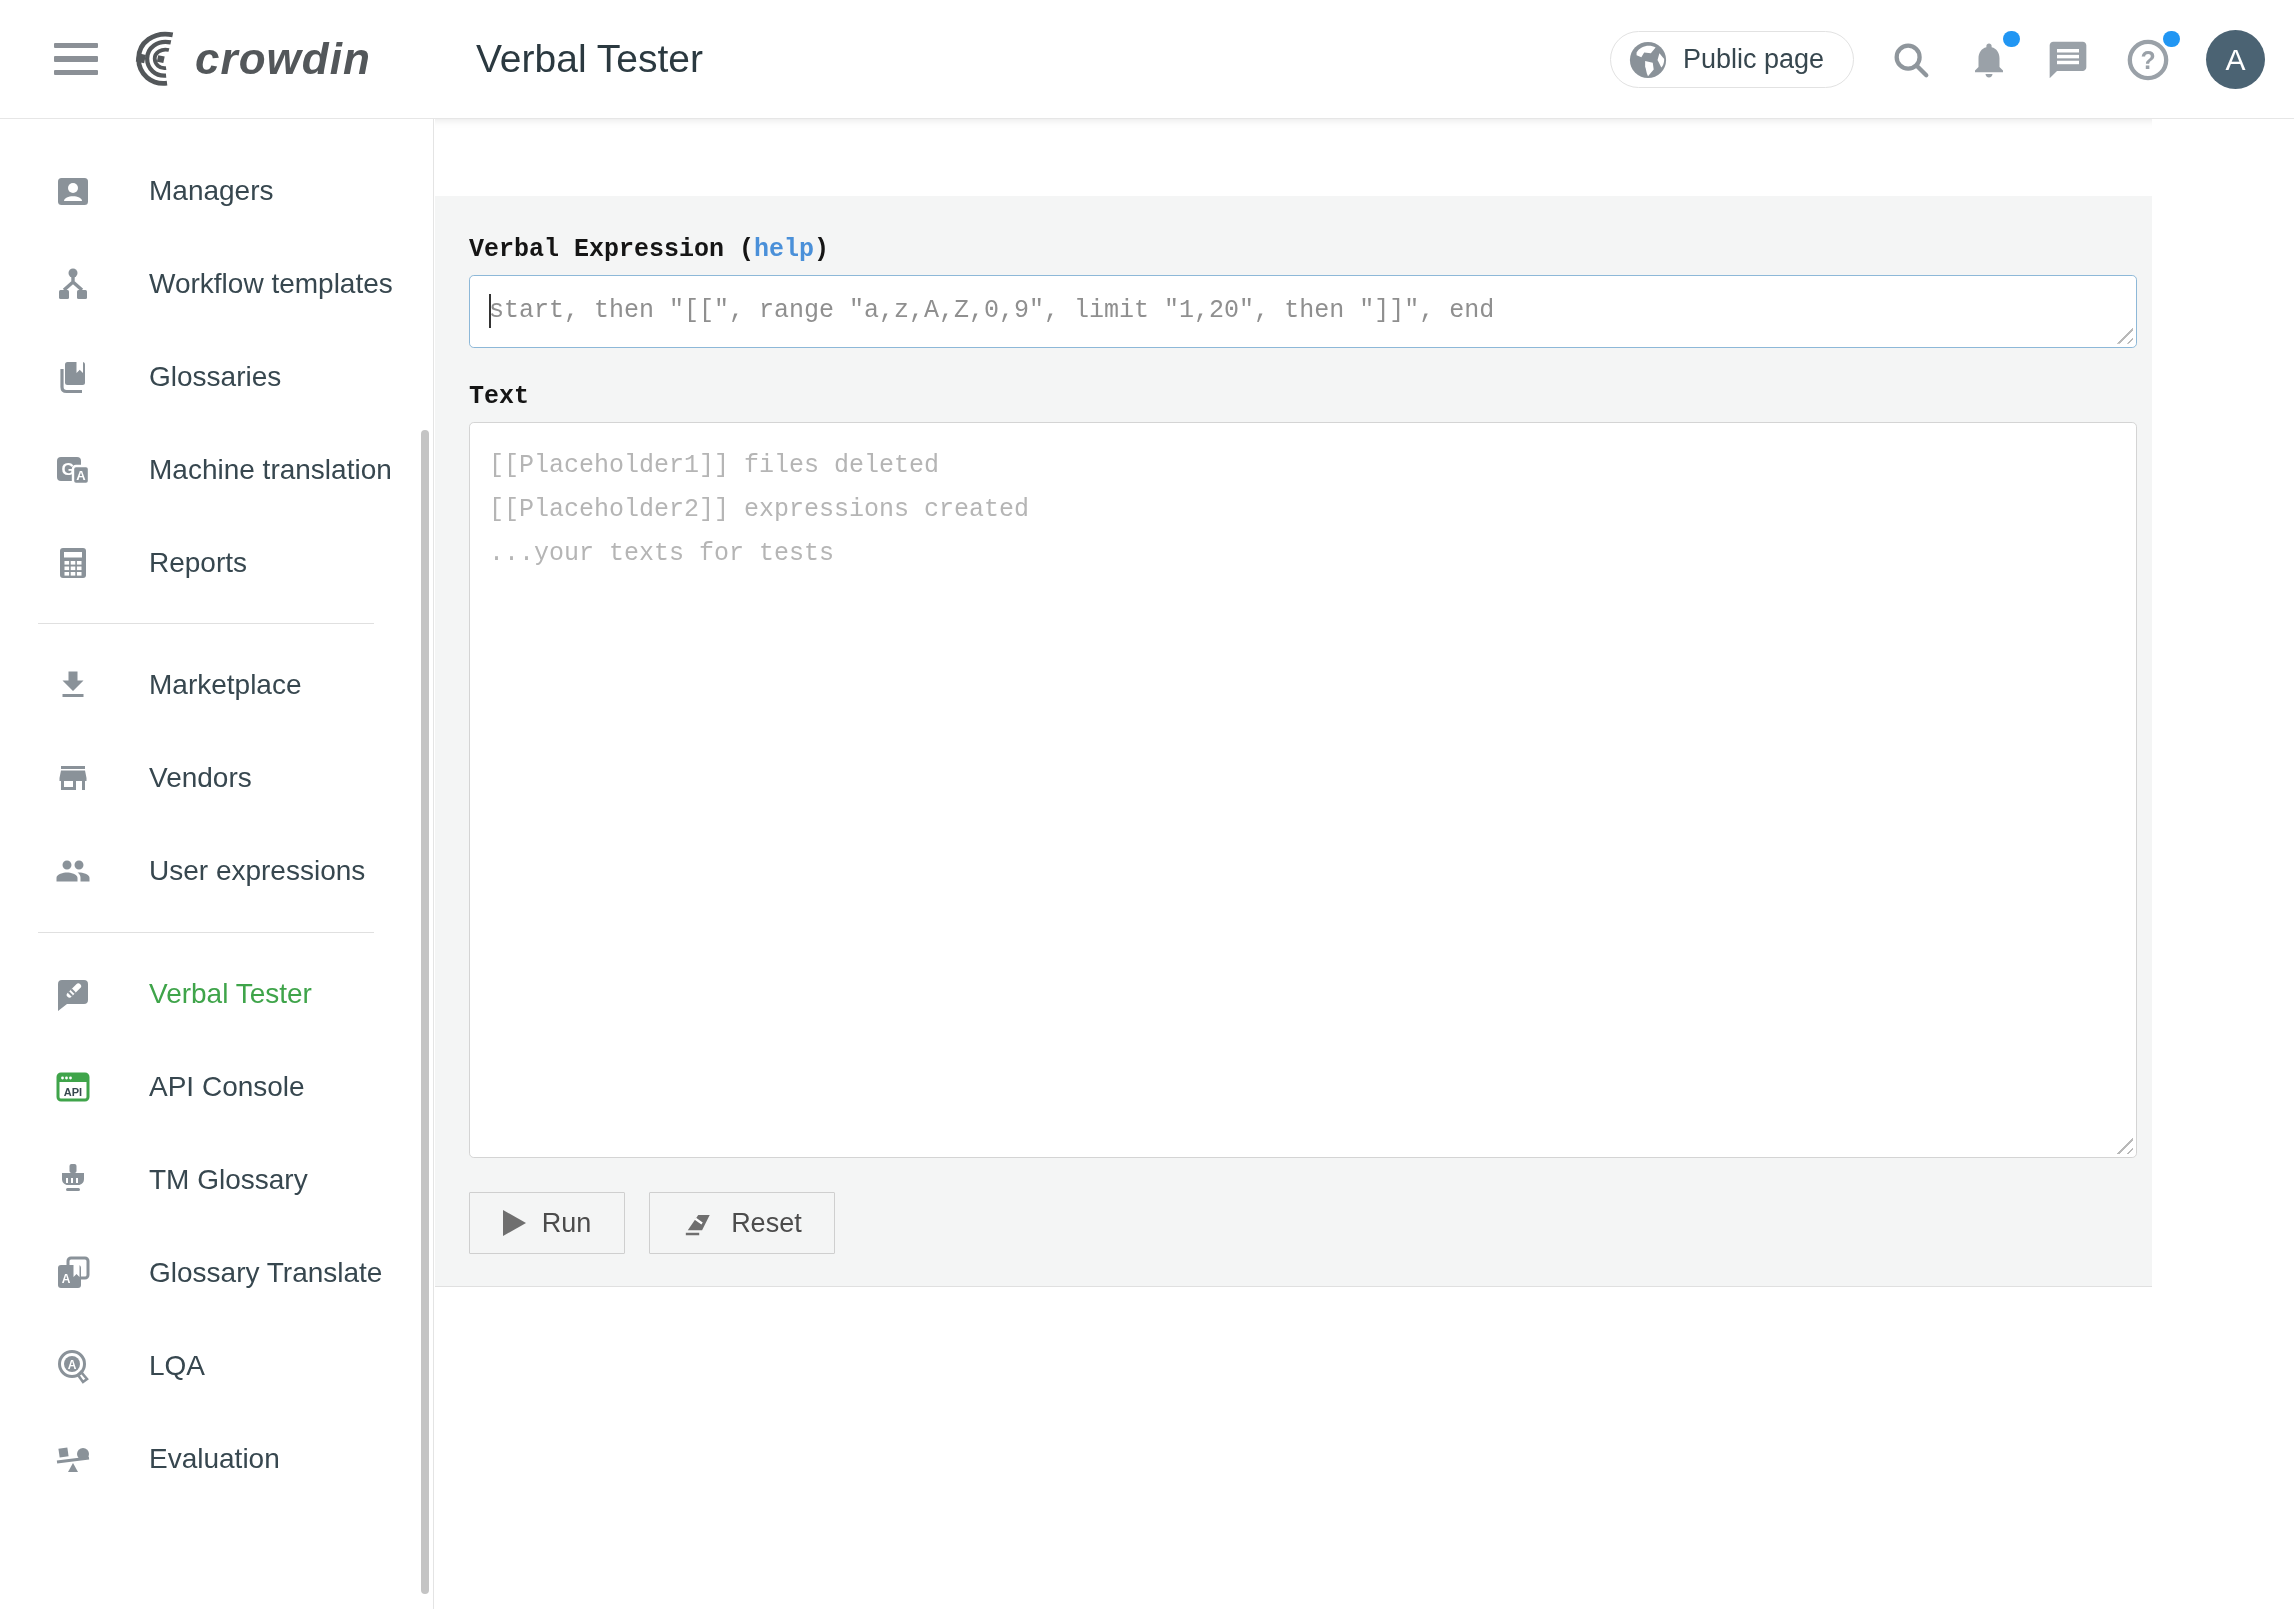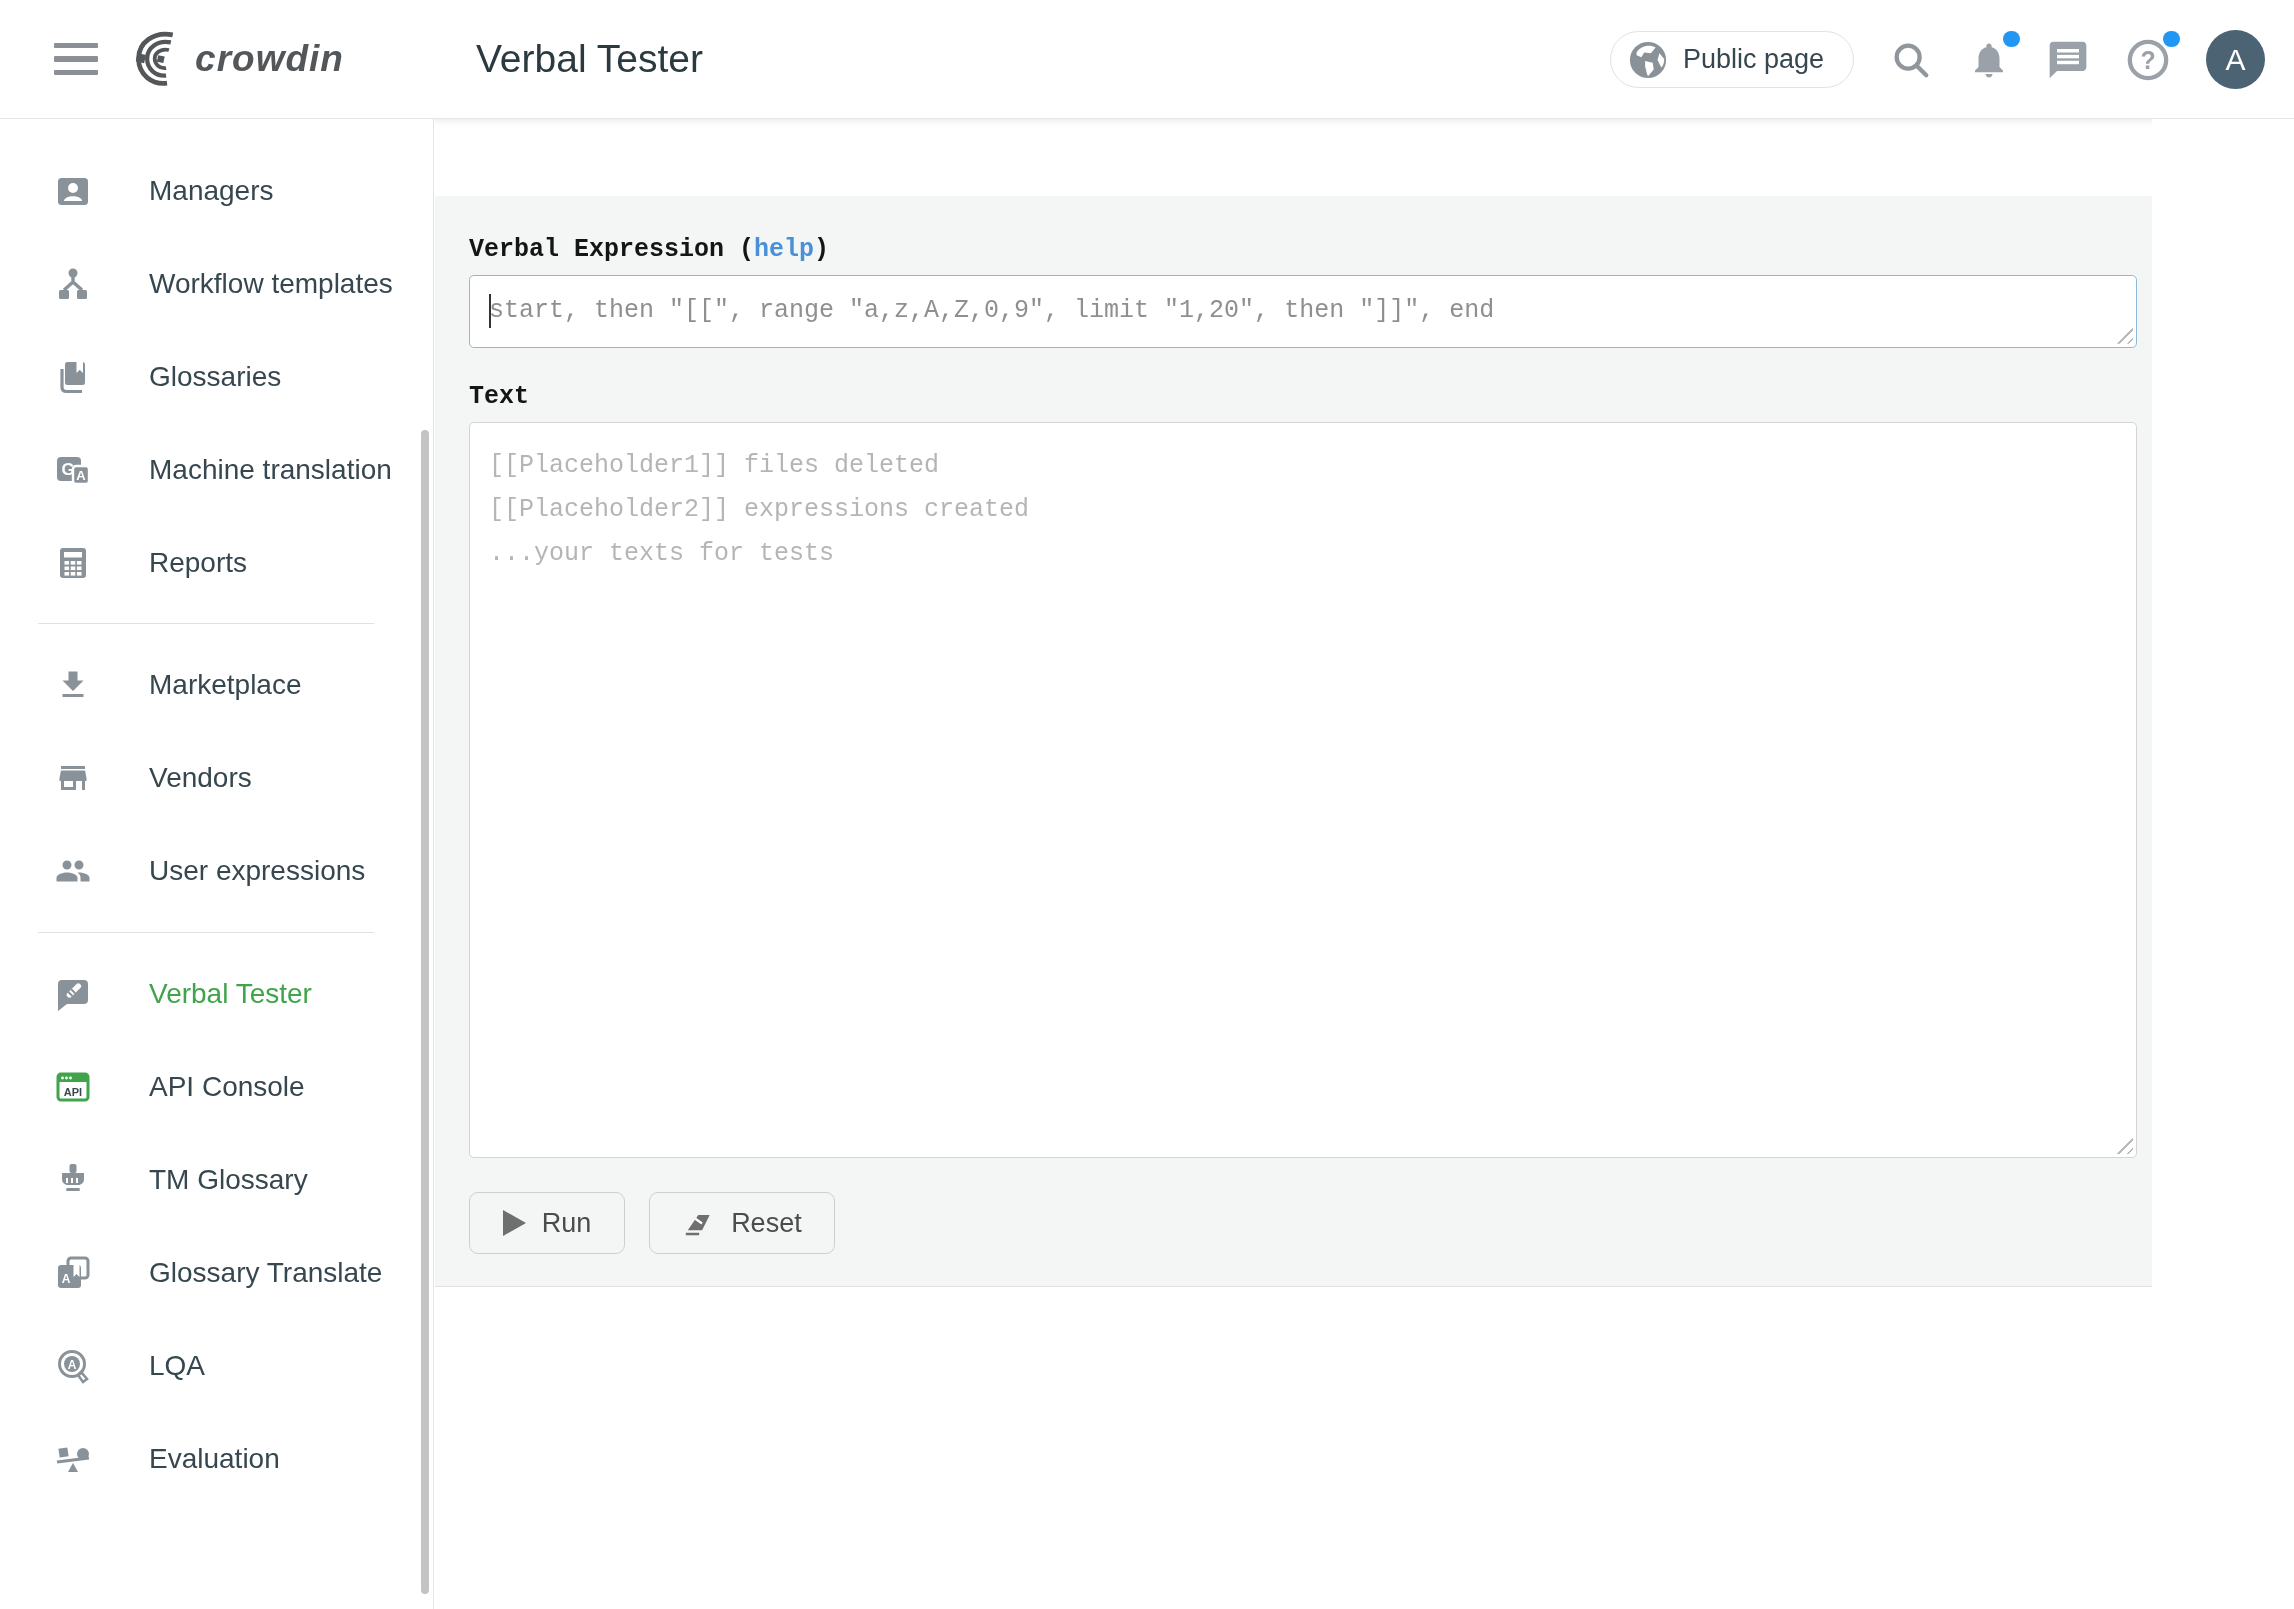--- a/index.html
+++ b/index.html
@@ -11,21 +11,21 @@
   
   .header {
     position:absolute; top:0; left:0; width:2294px; height:119px;
     background:#fff; border-bottom:1px solid #e6e6e6; z-index:5;
     display:flex; align-items:center;
   }
   .header-left { width:434px; height:100%; display:flex; align-items:center; flex-shrink:0; }
   .hamburger { margin-left:54px; width:44px; height:32.5px; display:flex; flex-direction:column; justify-content:space-between; cursor:pointer; }
   .hamburger span { display:block; height:5.7px; background:#8b9096; border-radius:1px; }
   .logo { display:flex; align-items:center; margin-left:32.5px; cursor:pointer; }
-  .logo-word { font-size:37px; font-weight:700; font-style:italic; color:#53575a; letter-spacing:1px; margin-left:9.6px; }
+  .logo-word { font-size:44px; font-weight:700; font-style:italic; color:#53575a; letter-spacing:1px; margin-left:9.6px; }
   .page-title { font-size:39px; font-weight:500; color:#2b3940; margin-left:42px; }
   .header-right { position:absolute; right:29px; top:0; height:119px; display:flex; align-items:center; gap:36px; }
   .pill {
     display:flex; align-items:center; gap:15.3px; height:57px; padding:0 29px 0 17px;
     border:1.9px solid #e2e2e2; border-radius:29px; background:#fff; cursor:pointer;
   }
   .pill-label { font-size:27px; font-weight:500; color:#37474f; }
   .icon-btn { position:relative; display:flex; align-items:center; justify-content:center; cursor:pointer; }
   .blue-dot { position:absolute; top:-6.7px; right:-9.6px; width:16.3px; height:16.3px; border-radius:50%; background:#2196f3; }
   .avatar {
@@ -69,21 +69,21 @@
   }
   .text-input::placeholder { color:#b5b5b5; }
   .resize-handle {
     position:absolute; right:3.8px; bottom:3.8px; width:21px; height:21px; pointer-events:none;
     background:repeating-linear-gradient(135deg, transparent 0 4.8px, #b9b9b9 4.8px 6.7px);
     clip-path:polygon(100% 0, 100% 100%, 0 100%);
   }
   .btn-row { display:flex; gap:24px; margin-top:34px; }
   .btn {
     height:62px; display:flex; align-items:center; gap:16.3px; padding:0 32.5px;
-    border:1.9px solid #cfcfcf; border-radius:9px; background:transparent; cursor:pointer;
+    border:1.9px solid #cfcfcf; border-radius:1px; background:transparent; cursor:pointer;
     font-family:"Liberation Sans",sans-serif; font-size:27px; color:#4c4c4c;
   }
   .play-tri { width:0; height:0; border-left:23px solid #6f6f6f; border-top:13.4px solid transparent; border-bottom:13.4px solid transparent; }
   svg { display:block; }
 </style>
 </head>
 <body>
 
 <div class="app">
 

